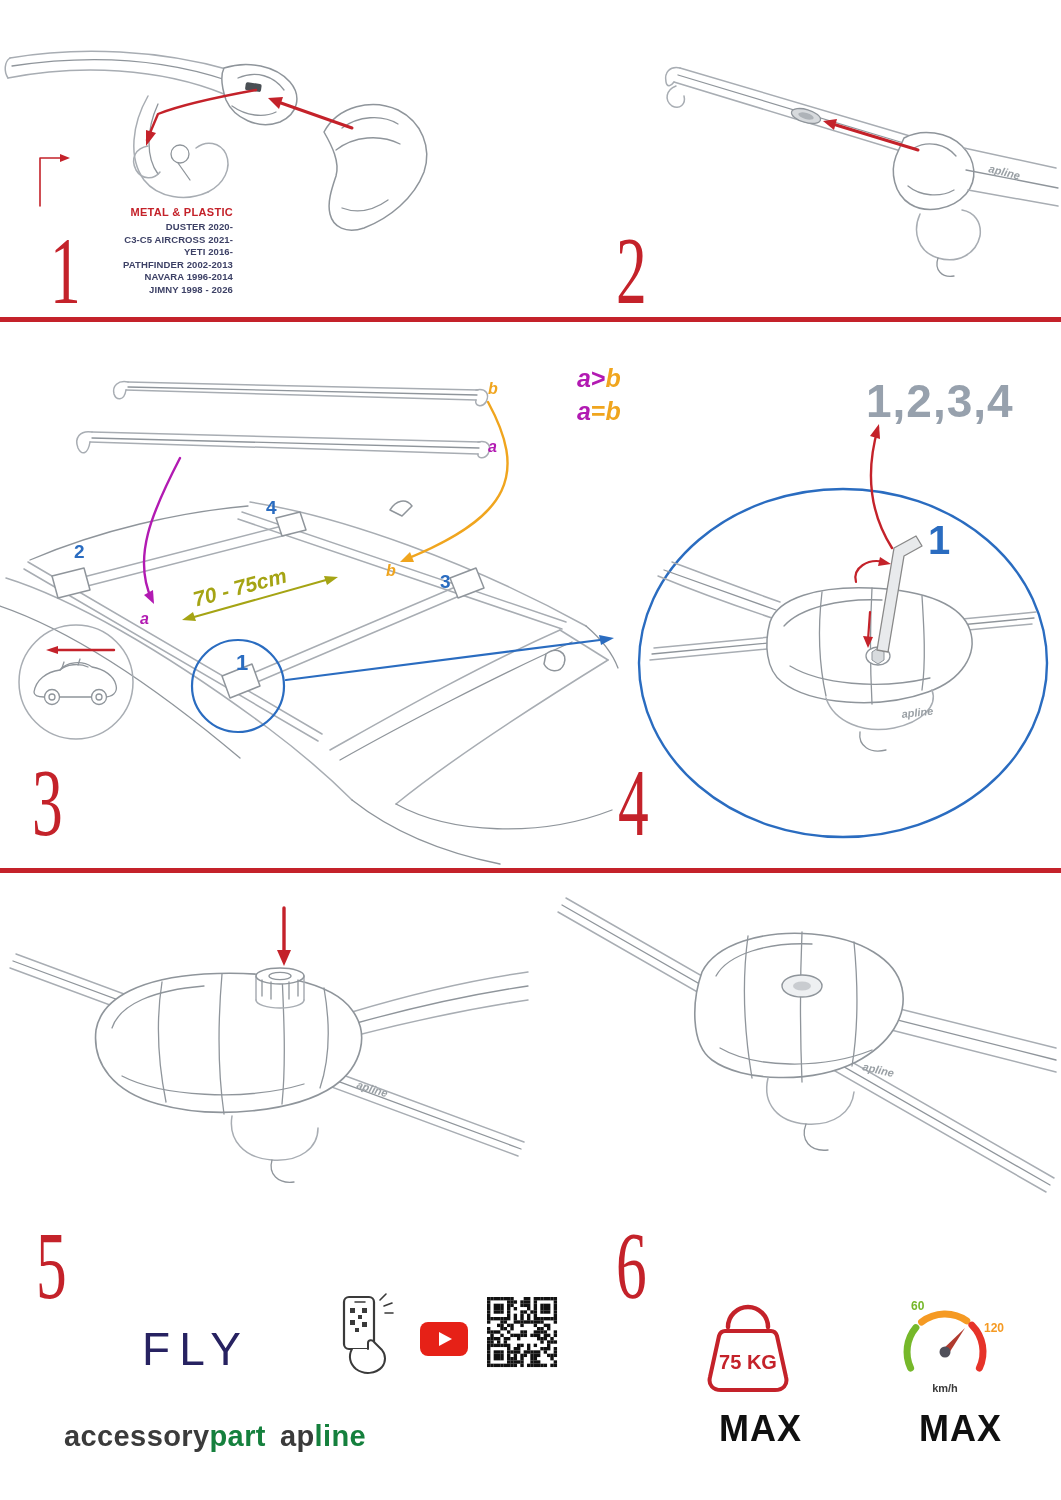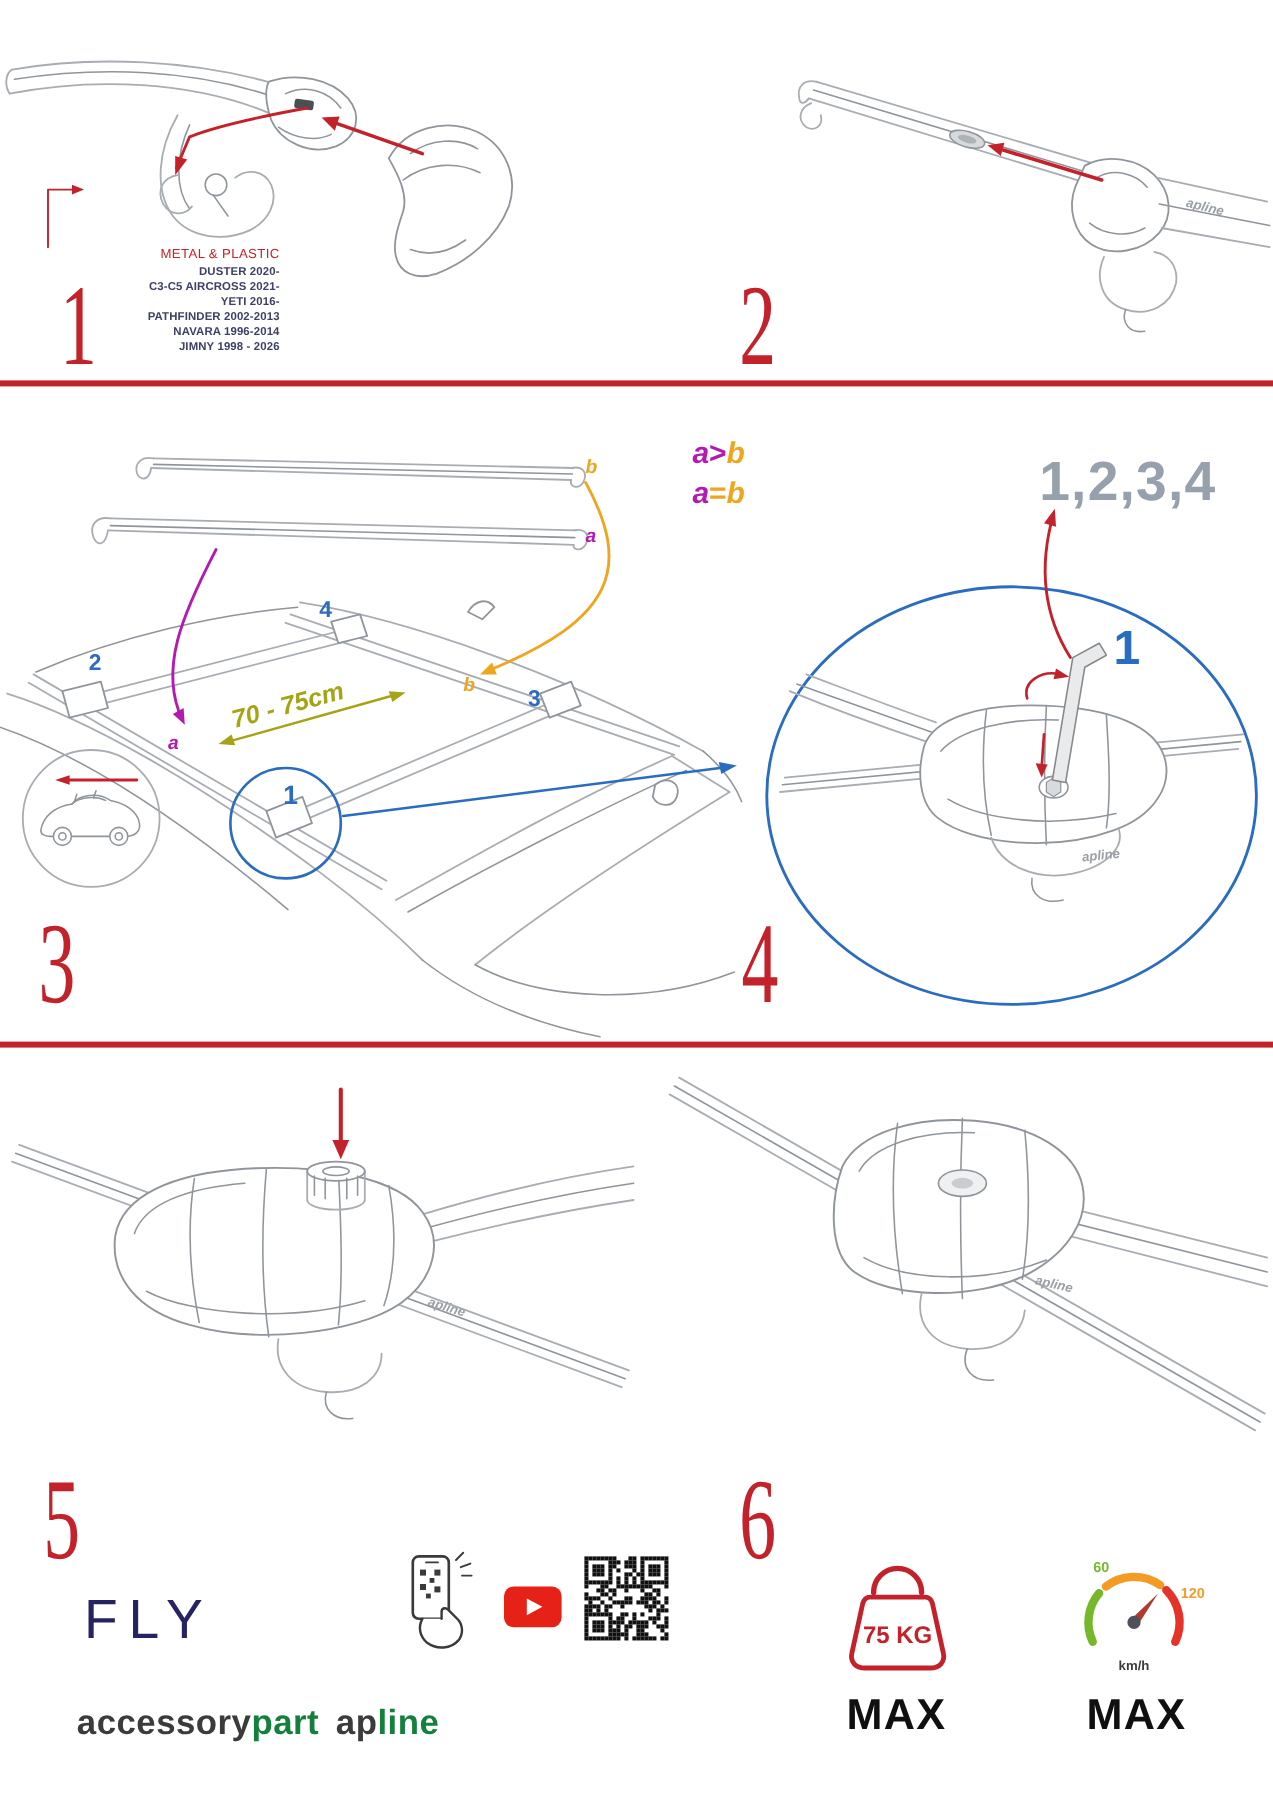--- a/index.html
+++ b/index.html
@@ -1,35 +1,35 @@
 <!DOCTYPE html>
 <html><head>
 <meta charset="utf-8">
 <style>
   *{margin:0;padding:0;box-sizing:border-box}
   html,body{background:#ffffff}
   .page{position:relative;width:1061px;height:1500px;background:#fff;font-family:"Liberation Sans",sans-serif;overflow:hidden}
   .divider{position:absolute;left:0;width:1061px;height:5px;background:#c4222a}
   .step-number{position:absolute;font-family:"Liberation Serif",serif;font-size:96px;line-height:1;color:#c4222a;transform:scaleX(.64);transform-origin:top left}
   .models{position:absolute;left:97px;top:206px;width:136px;text-align:right}
-  .material-label{color:#c4222a;font-size:11px;font-weight:400;letter-spacing:.3px;margin-bottom:3px}
+  .material-label{color:#c4222a;font-size:11px;font-weight:700;letter-spacing:.3px;margin-bottom:3px}
   .model-item{color:#3d4166;font-size:9.5px;font-weight:700;line-height:1.32;letter-spacing:.1px}
   .legend{position:absolute;left:577px;top:362px;font-size:25px;font-weight:700;line-height:33px}
   .legend .la{color:#b21ab2;font-style:italic}
   .legend .lb{color:#f0a51e;font-style:italic}
   .legend .lop-p{color:#b21ab2}
   .legend .lop-o{color:#f0a51e}
   .seq{position:absolute;left:866px;top:374px;font-size:46px;font-weight:700;color:#97a1ad;letter-spacing:1px}
   .first-step{position:absolute;left:928px;top:518px;font-size:40px;font-weight:700;color:#2a6cc0}
-  .fly{position:absolute;left:70px;top:1322px;width:180px;text-align:left;font-size:46px;color:#272261;letter-spacing:9px}
+  .fly{position:absolute;left:70px;top:1322px;width:180px;text-align:right;font-size:46px;color:#272261;letter-spacing:9px}
   .brandline{position:absolute;left:64px;top:1420px;font-size:29px;font-weight:700;letter-spacing:.4px;white-space:nowrap}
   .brandline .dark{color:#3b3b3b}
   .brandline .red{color:#15803d}
   .brandline .gap{display:inline-block;width:14px}
-  .max{position:absolute;font-size:36px;font-weight:700;color:#101010;letter-spacing:1px;text-align:center;width:110px}
+  .max{position:absolute;font-size:36px;font-weight:700;color:#101010;letter-spacing:1px;text-align:right;width:110px}
   svg.art{position:absolute;overflow:visible}
   svg text{font-family:"Liberation Sans",sans-serif}
   .ln{fill:none;stroke:#a8adb3;stroke-width:1.5;stroke-linecap:round;stroke-linejoin:round}
   .ln-d{fill:none;stroke:#8f959b;stroke-width:1.3;stroke-linecap:round;stroke-linejoin:round}
   .fw{fill:#fff;stroke:#8f959b;stroke-width:1.5;stroke-linejoin:round}
   .red-l{fill:none;stroke:#c4222a;stroke-linecap:round;stroke-linejoin:round}
   .ah-red{fill:#c4222a}
   .ah-blue{fill:#2a6cc0}
   .ah-purple{fill:#b21ab2}
   .ah-orange{fill:#f0a51e}

